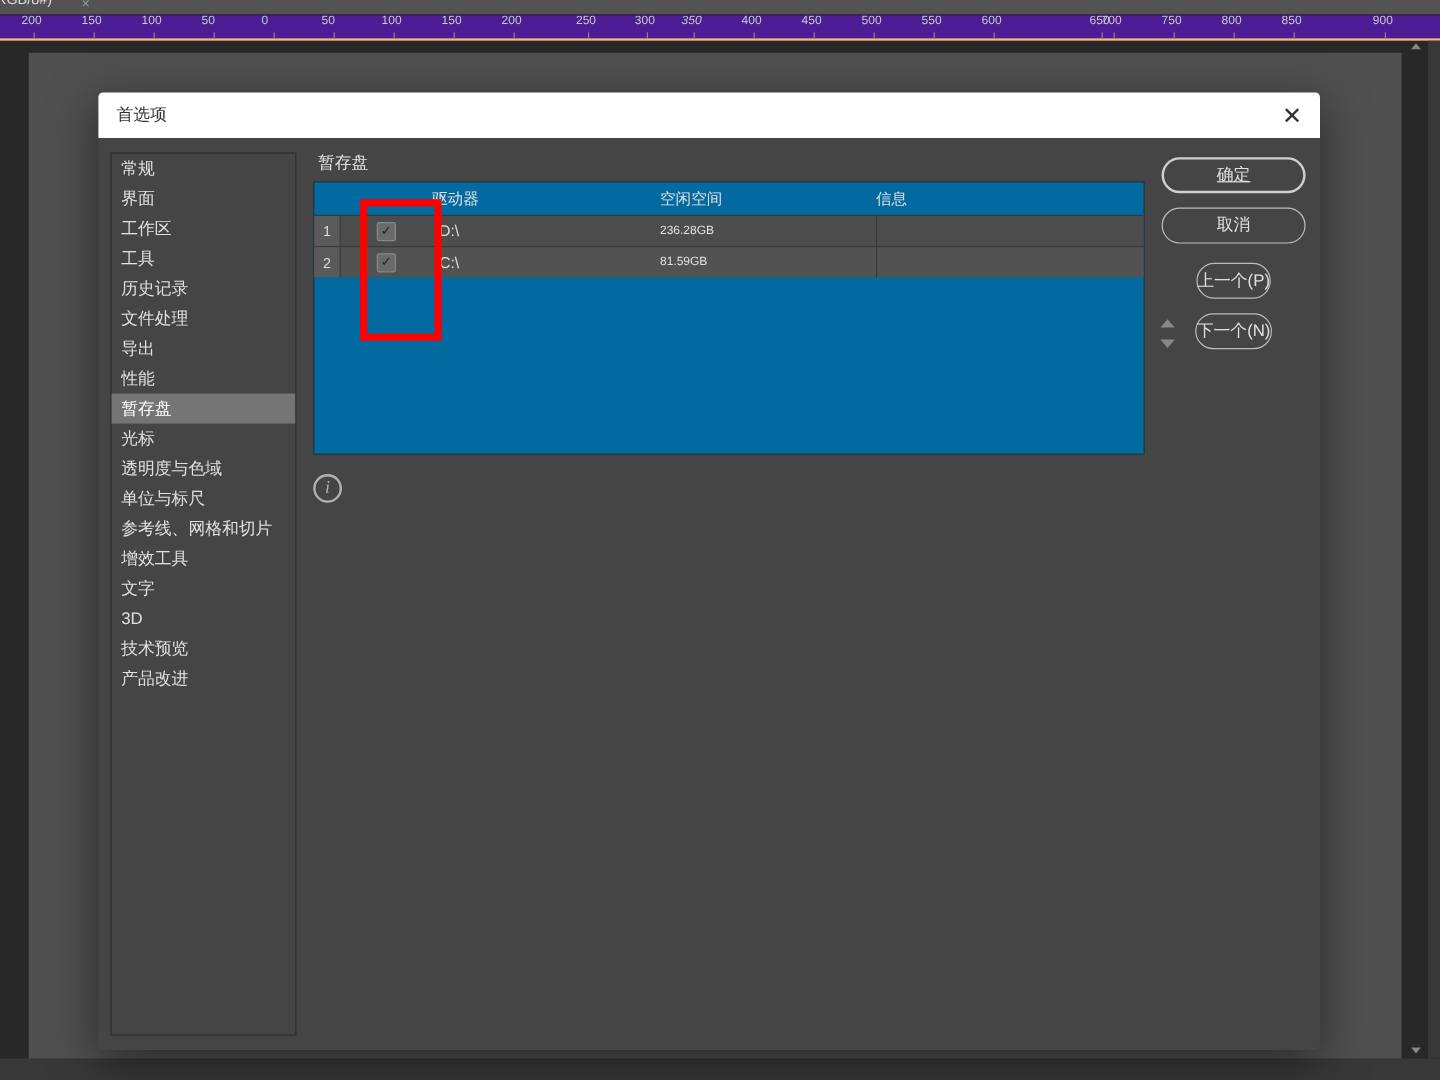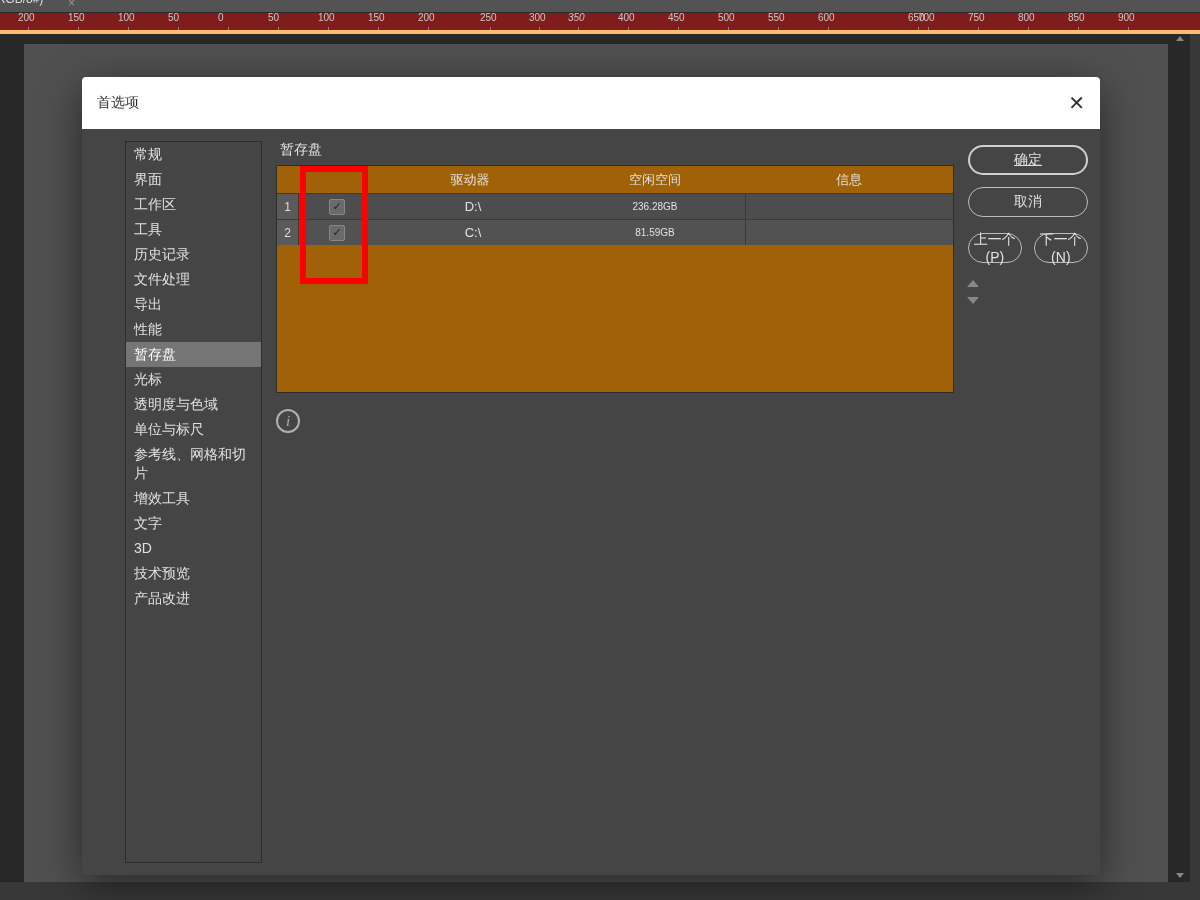--- a/index.html
+++ b/index.html
@@ -2,49 +2,49 @@
 <html><head>
 <meta charset="utf-8">
 <style>
 * { margin: 0; padding: 0; box-sizing: border-box; font-family: "Microsoft YaHei", sans-serif; }
 body { background: #535353; width: 1200px; height: 900px; overflow: hidden; position: relative; }
 
 .tab-bar { height: 12px; position: relative; }
 .tab-label { position: absolute; left: -10px; top: -8px; color: #ddd; font-size: 12px; }
 .tab-close { position: absolute; left: 68px; top: -4px; color: #999; font-size: 12px; cursor: pointer; }
 
-.ruler { height: 22px; background: #7f1d1d; border-top: 1px solid #2a2a2a; border-bottom: 4px solid #fdba74; position: relative; overflow: hidden; }
+.ruler { height: 22px; background: #4c1d95; border-top: 1px solid #2a2a2a; border-bottom: 2px solid #fdba74; position: relative; overflow: hidden; }
 .ruler-marks { position: relative; height: 100%; }
 .ruler-mark { position: absolute; top: 0; color: #c8c8c8; font-size: 10px; }
 .ruler-mark::before { content: ''; position: absolute; left: -2px; top: 14px; width: 1px; height: 8px; background: #888; }
 .ruler-mark span { position: relative; left: -12px; top: -1px; }
 
 .canvas-area { position: absolute; left: 0; right: 0; top: 34px; bottom: 0; background: #282828; }
 .canvas-bg { position: absolute; left: 24px; top: 10px; width: 1144px; height: 855px; background: #505050; }
 
 .right-strip { position: absolute; right: 0; top: 34px; width: 10px; bottom: 18px; background: #383838; }
 .bottom-strip { position: absolute; left: 0; right: 0; bottom: 0; height: 18px; background: #383838; }
 
 .scroll-arrow-up { position: absolute; right: 16px; top: 36px; width: 0; height: 0; border-left: 4px solid transparent; border-right: 4px solid transparent; border-bottom: 5px solid #888; }
 .scroll-arrow-down { position: absolute; right: 16px; bottom: 22px; width: 0; height: 0; border-left: 4px solid transparent; border-right: 4px solid transparent; border-top: 5px solid #888; }
 
 .dialog { position: absolute; left: 82px; top: 77px; width: 1018px; height: 798px; background: #454545; border-radius: 4px; box-shadow: 0 10px 40px rgba(0,0,0,0.5); display: flex; flex-direction: column; }
-.dialog-titlebar { height: 52px; background: #fff; border-radius: 4px 4px 0 0; display: flex; align-items: center; padding: 0 15px; }
+.dialog-titlebar { height: 38px; background: #fff; border-radius: 4px 4px 0 0; display: flex; align-items: center; padding: 0 15px; }
 .dialog-title { font-size: 14px; color: #333; }
 .dialog-close { margin-left: auto; font-size: 20px; color: #333; cursor: pointer; }
 
 .dialog-body { flex: 1; display: flex; padding: 12px 12px 12px 10px; gap: 14px; }
 
-.sidebar { width: 137px; background: #454545; border: 1px solid #2d2d2d; display: flex; flex-direction: column; margin-left: 33px; }
+.sidebar { width: 155px; background: #454545; border: 1px solid #2d2d2d; display: flex; flex-direction: column; }
 .sidebar-item { padding: 3px 8px; font-size: 14px; color: #e0e0e0; cursor: pointer; line-height: 19px; }
 .sidebar-item.selected { background: #757575; color: #fff; }
 
 .main-column { flex: 1; display: flex; flex-direction: column; }
 .section-title { color: #e0e0e0; font-size: 14px; padding: 0 0 6px 4px; }
-.disk-panel { border: 1px solid #2d2d2d; background: #a16207; height: 228px; position: relative; text-align: center; }
+.disk-panel { border: 1px solid #2d2d2d; background: #0369a1; height: 228px; position: relative; }
 .disk-header { display: flex; padding: 5px 0 4px 30px; }
 .disk-hcell { color: #e0e0e0; font-size: 13px; }
 .hc-enable { width: 68px; }
 .hc-drive { width: 190px; }
 .hc-free { width: 180px; }
 .hc-info { flex: 1; }
 
 .disk-row { display: flex; align-items: center; height: 26px; background: #525252; border-top: 1px solid #3a3a3a; }
 .disk-row:nth-child(odd) { background: #4d4d4d; }
 .rownum { width: 22px; background: #5a5a5a; height: 100%; display: flex; align-items: center; justify-content: center; color: #ddd; font-size: 12px; border-right: 1px solid #3a3a3a; }
@@ -61,21 +61,21 @@
 
 .hint-row { display: flex; align-items: flex-start; gap: 10px; margin-top: 14px; }
 .info-icon { width: 24px; height: 24px; border: 2px solid #b0b0b0; border-radius: 50%; display: flex; align-items: center; justify-content: center; color: #b0b0b0; font-family: Georgia, serif; font-style: italic; font-size: 15px; margin-top: 2px; }
 .hint-text { color: #ddd; font-size: 14px; }
 
 .highlight-box { position: absolute; left: 300px; top: 166px; width: 68px; height: 118px; border: 6px solid #ff0000; pointer-events: none; z-index: 50; }
 
 .button-column { width: 120px; display: flex; flex-direction: column; gap: 12px; padding-top: 4px; }
 .btn { height: 30px; border: 1px solid #bcbcbc; border-radius: 15px; background: transparent; color: #e0e0e0; font-size: 14px; cursor: pointer; display: flex; align-items: center; justify-content: center; }
 .btn.primary { border-width: 2px; border-color: #d0d0d0; text-decoration: underline; }
-.btn-group2 { margin-top: 4px; display: flex; flex-direction: row; gap: 12px; align-items: center; }
+.btn-group2 { margin-top: 4px; display: flex; flex-direction: column; gap: 12px; align-items: center; }
 </style>
 </head>
 <body>
 
 <div class="tab-bar">
   <span class="tab-label">, RGB/8#)</span>
   <span class="tab-close">×</span>
 </div>
 
 <div class="ruler">
@@ -95,21 +95,21 @@
       <div class="ruler-mark" style="left: 630px;"><span>400</span></div>
       <div class="ruler-mark" style="left: 680px;"><span>450</span></div>
       <div class="ruler-mark" style="left: 730px;"><span>500</span></div>
       <div class="ruler-mark" style="left: 780px;"><span>550</span></div>
       <div class="ruler-mark" style="left: 830px;"><span>600</span></div>
       <div class="ruler-mark" style="left: 920px;"><span>650</span></div>
       <div class="ruler-mark" style="left: 930px;"><span>700</span></div>
       <div class="ruler-mark" style="left: 980px;"><span>750</span></div>
       <div class="ruler-mark" style="left: 1030px;"><span>800</span></div>
       <div class="ruler-mark" style="left: 1080px;"><span>850</span></div>
-      <div class="ruler-mark" style="left: 1130px;"><span>900</span></div>
+      <div class="ruler-mark" style="left: 1156px;"><span>900</span></div>
     </div>
 </div>
 
 <div class="canvas-area">
   <div class="canvas-bg"></div>
 </div>
 
 <div class="right-strip"></div>
 <div class="scroll-arrow-up"></div>
 <div class="scroll-arrow-down"></div>

